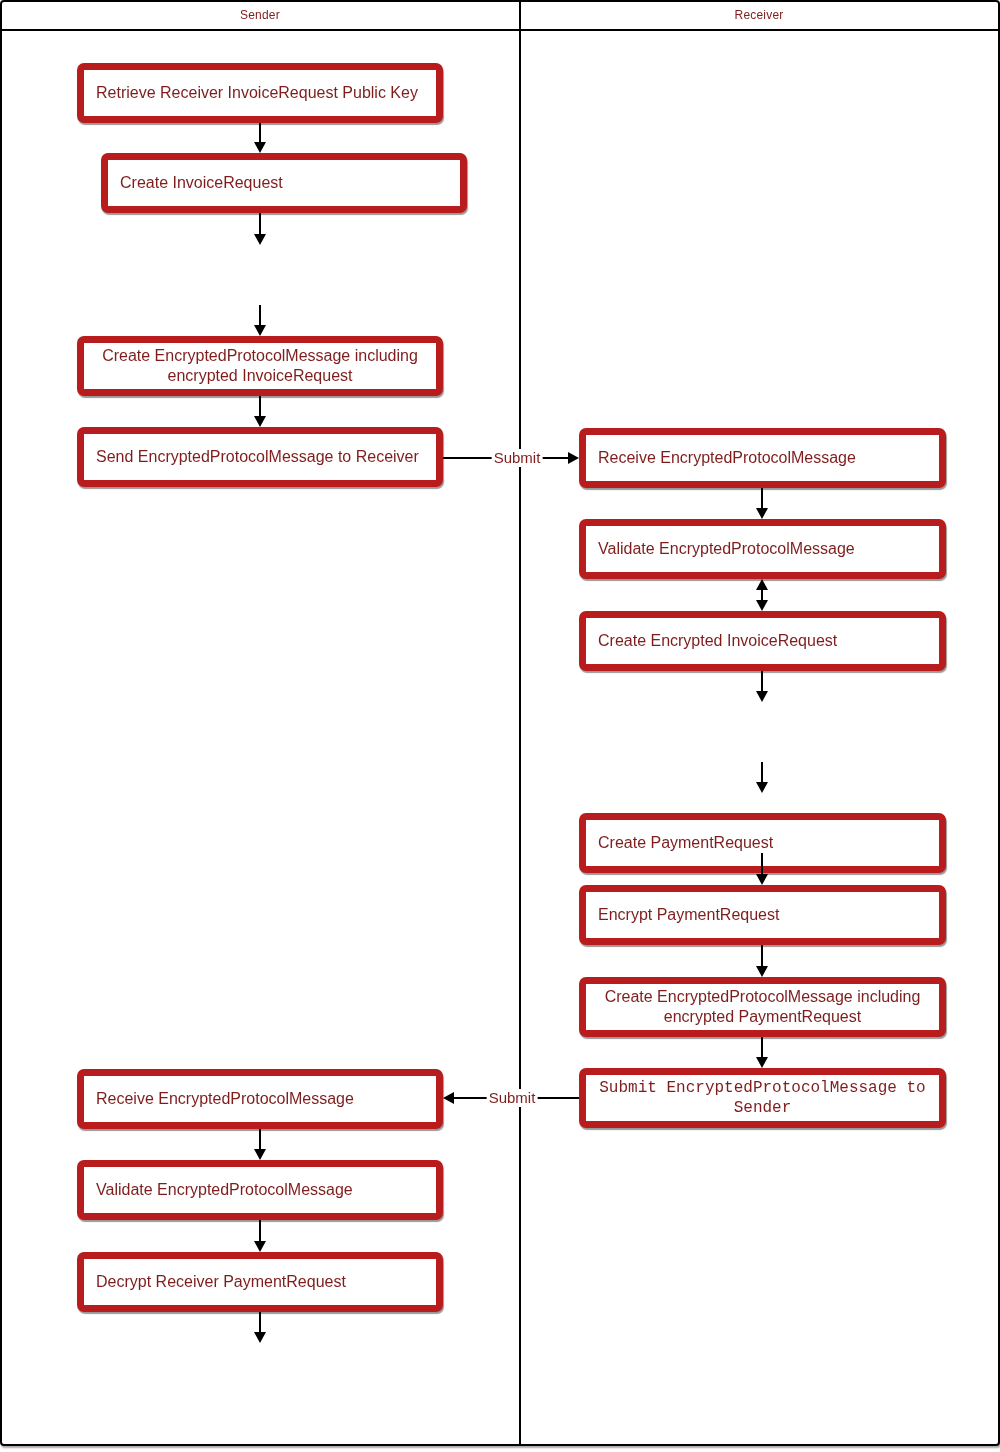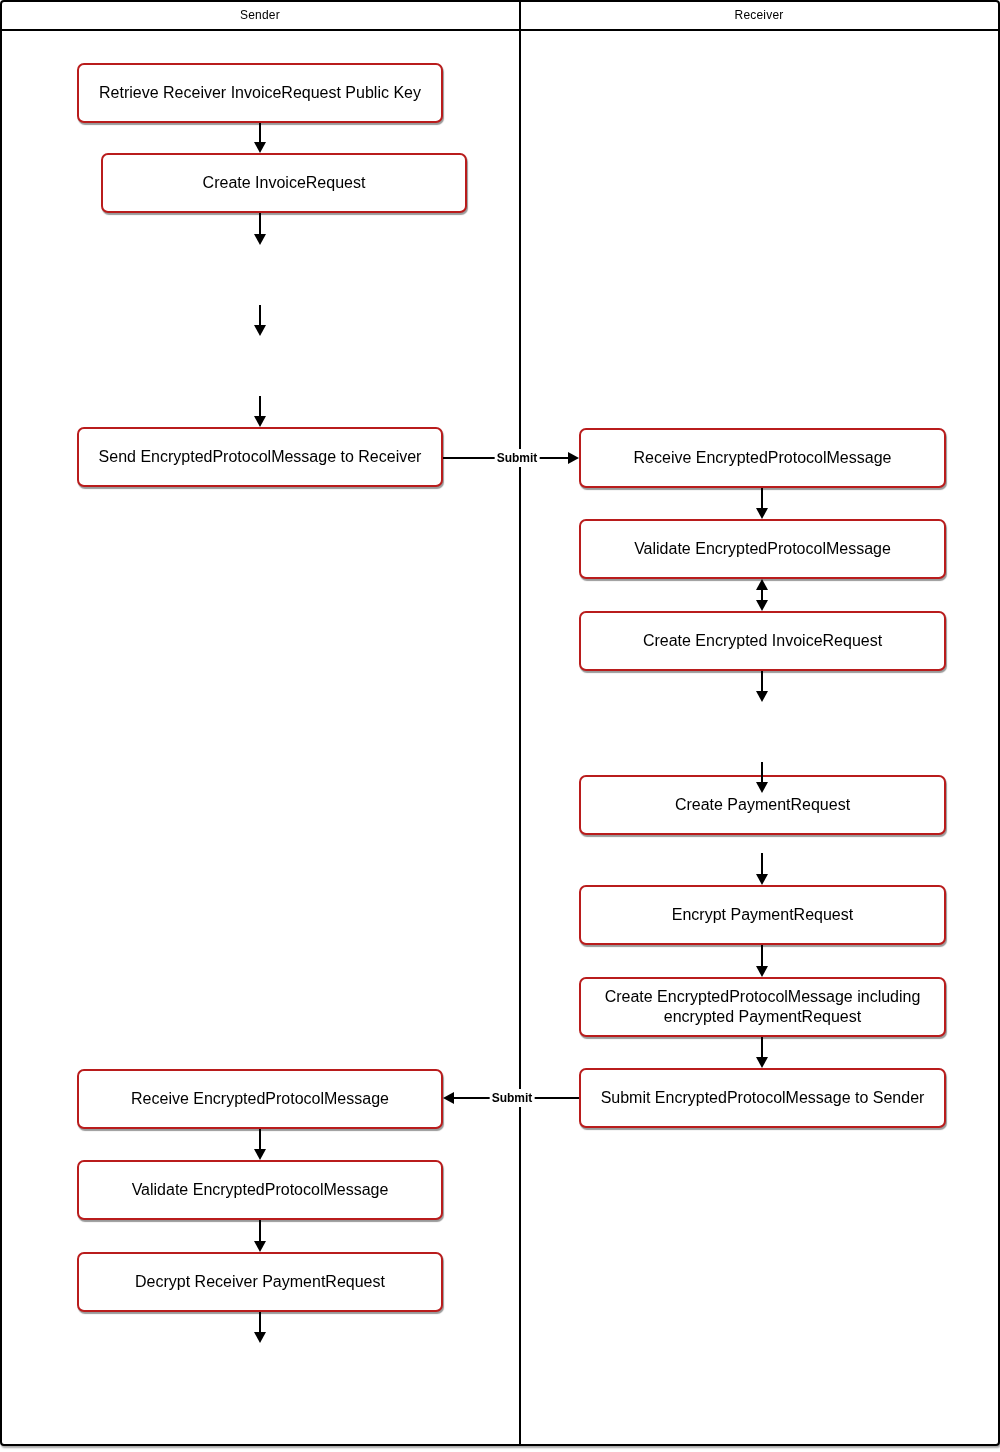--- a/index.html
+++ b/index.html
@@ -1,18 +1,18 @@
 <!DOCTYPE html>
 <html><head>
 <meta charset="utf-8">
 <style>
   html, body { margin:0; padding:0; background:#ffffff; }
   .canvas {
     position:relative; width:1000px; height:1452px;
-    font-family:"Liberation Sans", sans-serif; color:#000000;
+    font-family:"Liberation Sans", sans-serif; color:#7f1d1d;
     background:#ffffff; overflow:hidden;
   }
   .frame {
     position:absolute; left:0; top:0; width:1000px; height:1446px;
     box-sizing:border-box; border:2px solid #000; border-radius:4px;
     box-shadow:1px 2px 2px rgba(0,0,0,0.35); background:#fff;
   }
   .lane-divider {
     position:absolute; left:519px; top:2px; width:2px; height:1442px;
     background:#000;
@@ -22,22 +22,22 @@
     background:#000;
   }
   .lane-title {
     position:absolute; top:8px; font-size:12px; line-height:14px;
     text-align:center; letter-spacing:0.2px;
   }
   .lane-title.sender { left:0; width:520px; }
   .lane-title.receiver { left:520px; width:478px; }
   .node {
     position:absolute; width:366px; height:60px; box-sizing:border-box;
-    border:2px solid #b91c1c; border-radius:7px; background:#fff;
-    display:flex; align-items:center; justify-content:center;
+    border:7px solid #b91c1c; border-radius:7px; background:#fff;
+    display:flex; align-items:center; justify-content:flex-start;
     text-align:center; font-size:16px; line-height:20px; padding:0 12px;
     box-shadow:1px 2px 1px rgba(0,0,0,0.4);
   }
   .node.rcv { width:367px; }
   .varrow { position:absolute; width:12px; }
   .varrow .vline { position:absolute; left:5px; top:0; bottom:8px; width:2px; background:#000; }
   .varrow.double .vline { top:8px; }
   .head-down {
     position:absolute; left:0; bottom:0; width:0; height:0;
     border-left:6px solid transparent; border-right:6px solid transparent;
@@ -55,40 +55,43 @@
     border-top:6px solid transparent; border-bottom:6px solid transparent;
     border-left:11px solid #000;
   }
   .head-left {
     position:absolute; left:0; top:0; width:0; height:0;
     border-top:6px solid transparent; border-bottom:6px solid transparent;
     border-right:11px solid #000;
   }
   .flow-label {
     position:absolute; top:-3px; transform:translateX(-50%);
-    background:#fff; padding:0 2px; font-size:12px; line-height:18px;
-    z-index:3; white-space:nowrap;font-weight:bold;
+    background:#fff; padding:0 2px; font-size:15px; line-height:18px;
+    z-index:3; white-space:nowrap;
   }
 </style>
 </head>
 <body>
 
 <div class="canvas">
   <div class="frame"></div>
   <div class="lane-divider"></div>
   <div class="header-divider"></div>
 
   <div class="lane-title sender">Sender</div>
   <div class="lane-title receiver">Receiver</div>
 
   <div class="node" style="left:77px; top:63px;">
       <span>Retrieve Receiver InvoiceRequest Public Key</span>
     </div>
   <div class="node" style="left:77px; top:153px;margin-left:24px;">
       <span>Create InvoiceRequest</span>
+    </div>
+  <div class="node" style="left:77px; top:336px;">
+      <span>Create EncryptedProtocolMessage including encrypted InvoiceRequest</span>
     </div>
   <div class="node" style="left:77px; top:427px;">
       <span>Send EncryptedProtocolMessage to Receiver</span>
     </div>
   <div class="node" style="left:77px; top:1069px;">
       <span>Receive EncryptedProtocolMessage</span>
     </div>
   <div class="node" style="left:77px; top:1160px;">
       <span>Validate EncryptedProtocolMessage</span>
     </div>
@@ -98,30 +101,30 @@
 
   <div class="node rcv" style="left:579px; top:428px;">
       <span>Receive EncryptedProtocolMessage</span>
     </div>
   <div class="node rcv" style="left:579px; top:519px;">
       <span>Validate EncryptedProtocolMessage</span>
     </div>
   <div class="node rcv" style="left:579px; top:611px;">
       <span>Create Encrypted InvoiceRequest</span>
     </div>
-  <div class="node rcv" style="left:579px; top:775px;">
+  <div class="node rcv" style="left:579px; top:813px;">
       <span>Create PaymentRequest</span>
     </div>
   <div class="node rcv" style="left:579px; top:885px;">
       <span>Encrypt PaymentRequest</span>
     </div>
   <div class="node rcv" style="left:579px; top:977px;">
       <span>Create EncryptedProtocolMessage including encrypted PaymentRequest</span>
     </div>
-  <div class="node rcv" style="left:579px; top:1068px;">
+  <div class="node rcv" style="left:579px; top:1068px;font-family:Liberation Mono, monospace;">
       <span>Submit EncryptedProtocolMessage to Sender</span>
     </div>
 
   <div class="varrow" style="left:254px; top:123px; height:30px;">
       <div class="vline"></div>
       <div class="head-down"></div>
     </div>
   <div class="varrow" style="left:254px; top:213px; height:32px;">
       <div class="vline"></div>
       <div class="head-down"></div>

